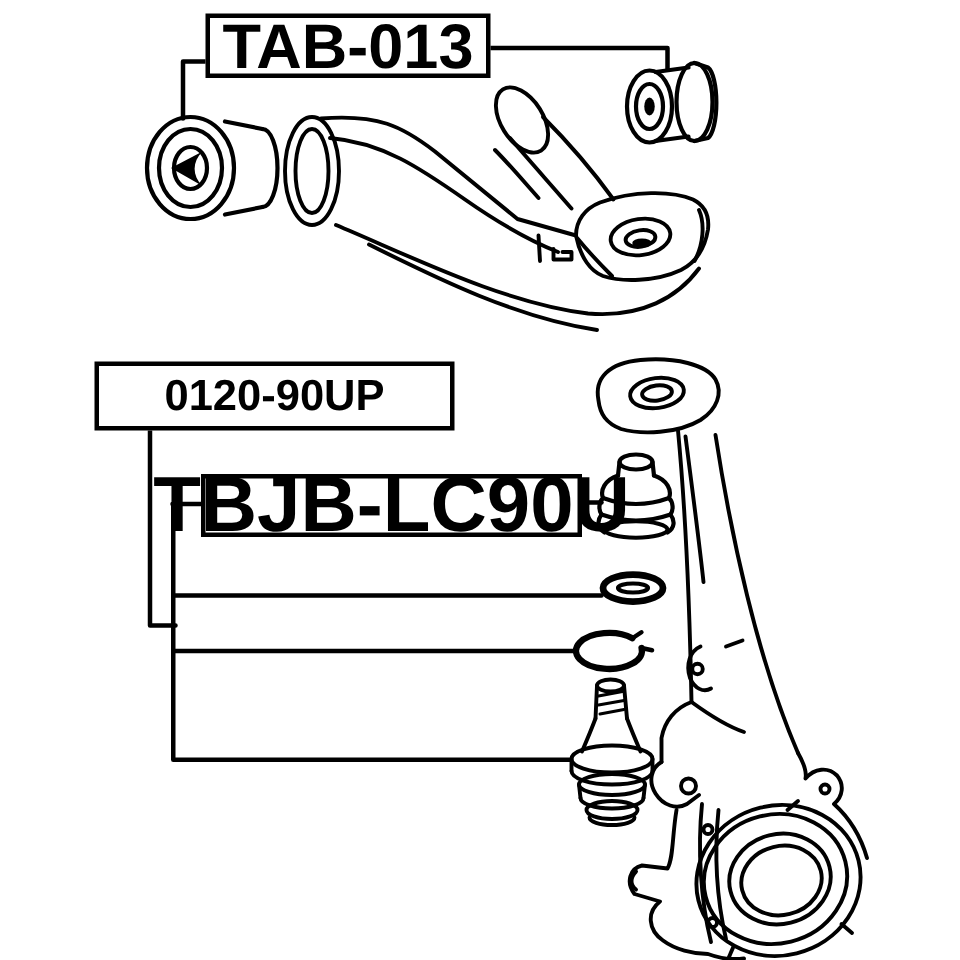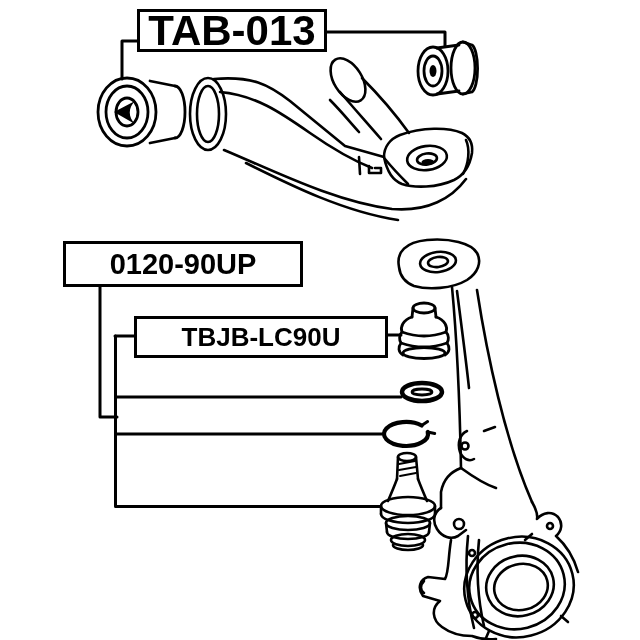--- a/index.html
+++ b/index.html
@@ -12,21 +12,21 @@
   .plabel{
     position:absolute;box-sizing:border-box;
     border:3px solid var(--line,#000);
     display:flex;align-items:center;justify-content:center;
     font-weight:bold;color:var(--line,#000);
     line-height:1;white-space:nowrap;letter-spacing:0px;
     background:var(--bg,#fff);
   }
   #label-top{left:137px;top:9px;width:190px;height:43px;font-size:42px;}
   #label-mid{left:63px;top:241px;width:240px;height:46px;font-size:29px;}
-  #label-bot{left:134px;top:316px;width:254px;height:42px;font-size:26px;}
+  #label-bot{left:134px;top:316px;width:254px;height:42px;font-size:52px;}
 </style>
 </head>
 <body>
 
 <div class="stage">
 
   <svg class="artwork" width="640" height="640" viewBox="0 0 640 640" style="color:var(--line,#000)" fill="none" stroke-linecap="round" stroke-linejoin="round">
 
     <g stroke="currentColor" stroke-width="3">
       <path d="M 137,41 H 122 V 79"></path>

